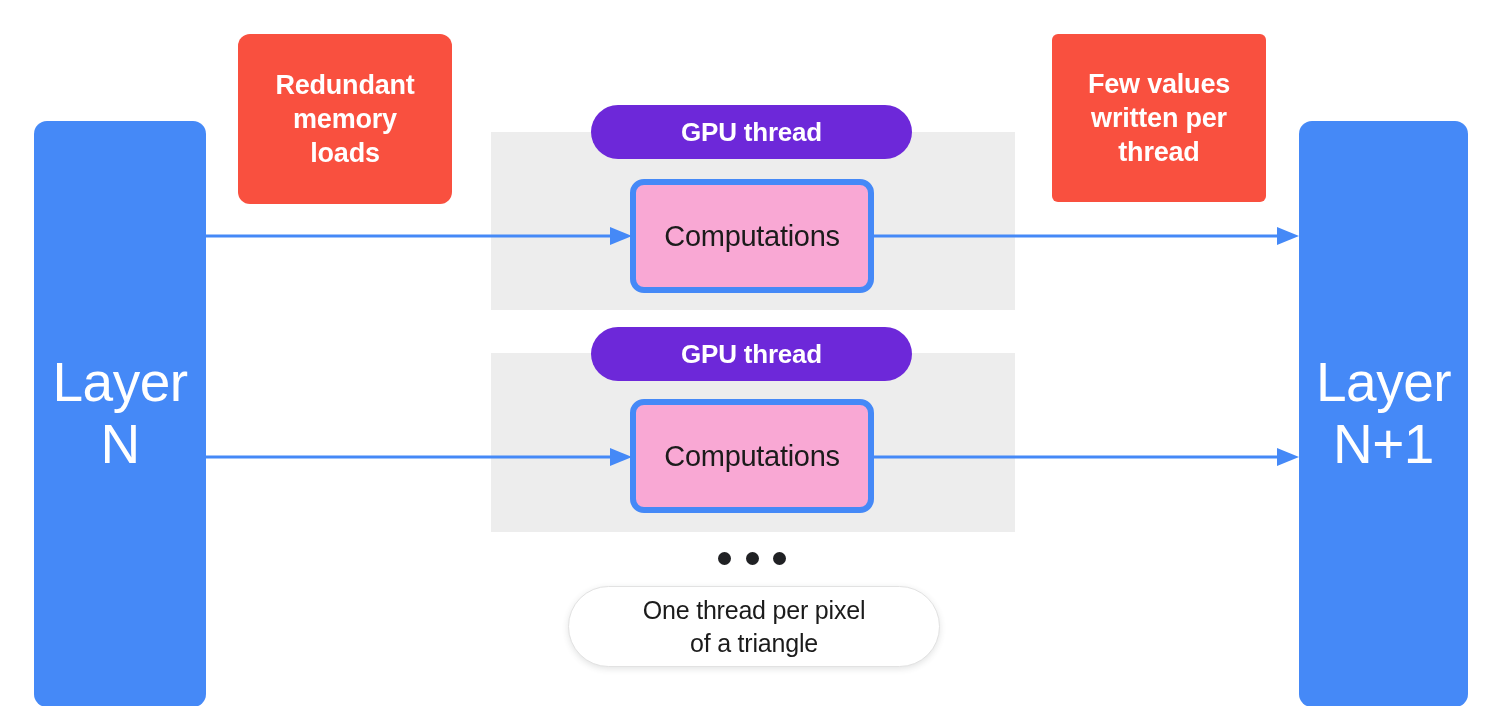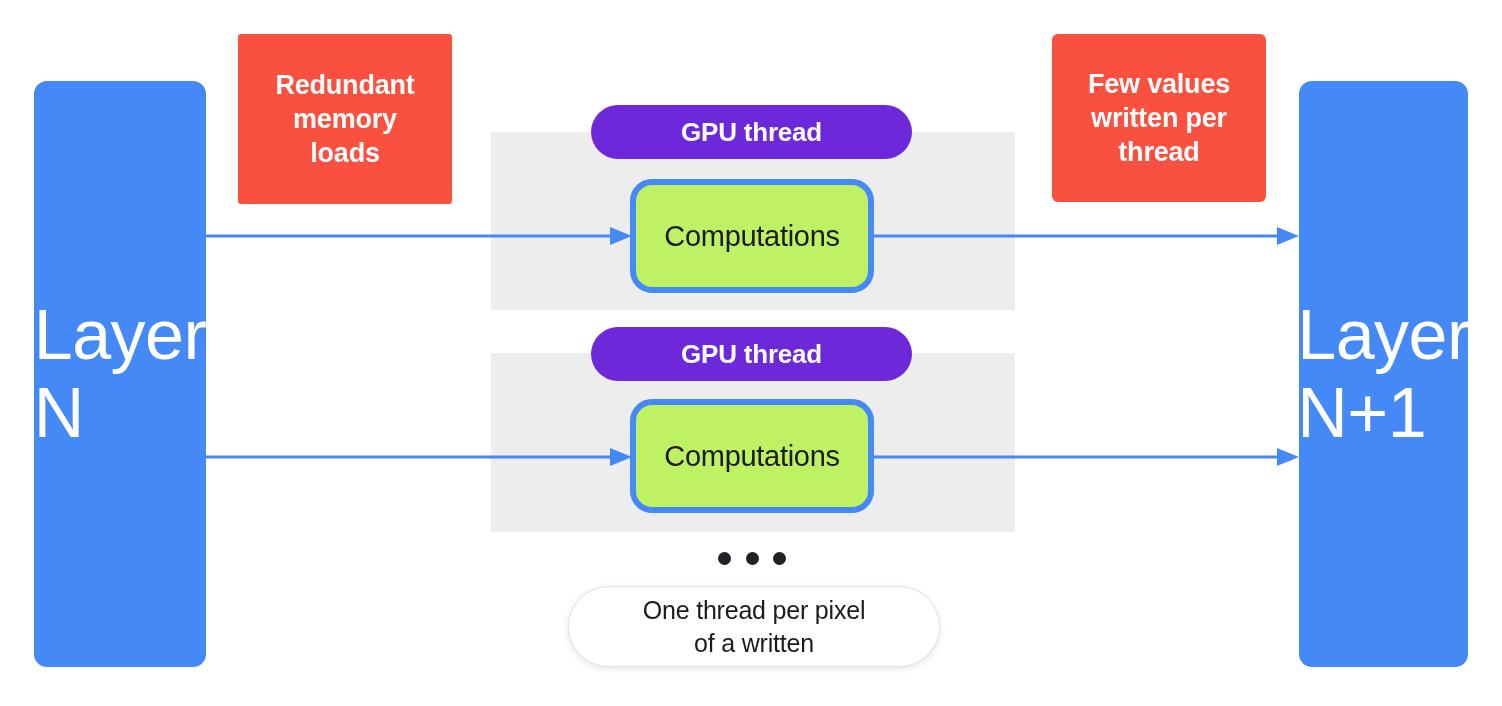--- a/index.html
+++ b/index.html
@@ -21,46 +21,48 @@
 
   
   .layer-block {
     position: absolute;
     background: #4589f7;
     border-radius: 13px;
     display: flex;
     align-items: center;
     justify-content: center;
     color: #ffffff;
-    font-size: 70px;
+    font-size: 55px;
     font-weight: 400;
     line-height: 1.12;
+    text-align: center;
     letter-spacing: -0.5px;
     white-space: pre-line;
+    margin-top: 40px;
   }
   #layer-n   { left: 34px;   top: 81px; width: 172px; height: 586px; }
   #layer-n1  { left: 1299px; top: 81px; width: 169px; height: 586px; }
 
   
   .red-badge {
     position: absolute;
     background: #f9503f;
     color: #ffffff;
     font-weight: 700;
     text-align: center;
     display: flex;
     align-items: center;
     justify-content: center;
     white-space: pre-line;
     line-height: 1.26;
     letter-spacing: -0.2px;
   }
   #badge-memory-loads {
     left: 238px; top: 34px; width: 214px; height: 170px;
-    border-radius: 3px;
+    border-radius: 12px;
     font-size: 27px;
   }
   #badge-few-values {
     left: 1052px; top: 34px; width: 214px; height: 168px;
     border-radius: 6px;
     font-size: 27px;
   }
   #badge-redundant-computations {
     left: 540px; top: 34px; width: 425px; height: 50px;
     border-radius: 25px;
@@ -96,23 +98,23 @@
   #gpu-pill-1 { top: 105px; }
   #gpu-pill-2 { top: 327px; }
 
   
   .comp-box {
     position: absolute;
     left: 630px;
     width: 244px;
     height: 114px;
     box-sizing: border-box;
-    background: #bef264;
+    background: #f9a8d4;
     border: 6px solid #4589f7;
-    border-radius: 22px;
+    border-radius: 14px;
     display: flex;
     align-items: center;
     justify-content: center;
     color: #1b1b1b;
     font-size: 29px;
     font-weight: 400;
     letter-spacing: -0.3px;
   }
   #comp-box-1 { top: 179px; }
   #comp-box-2 { top: 399px; }
@@ -217,15 +219,15 @@
     <polygon points="403,1 425,10 403,19" fill="#4589f7"></polygon>
   </svg>
 
   <div id="ellipsis">
     <span class="dot"></span>
     <span class="dot"></span>
     <span class="dot"></span>
   </div>
 
   <div id="note-pill">One thread per pixel
-of a written</div>
+of a triangle</div>
 
 </div>
 
 </body></html>

